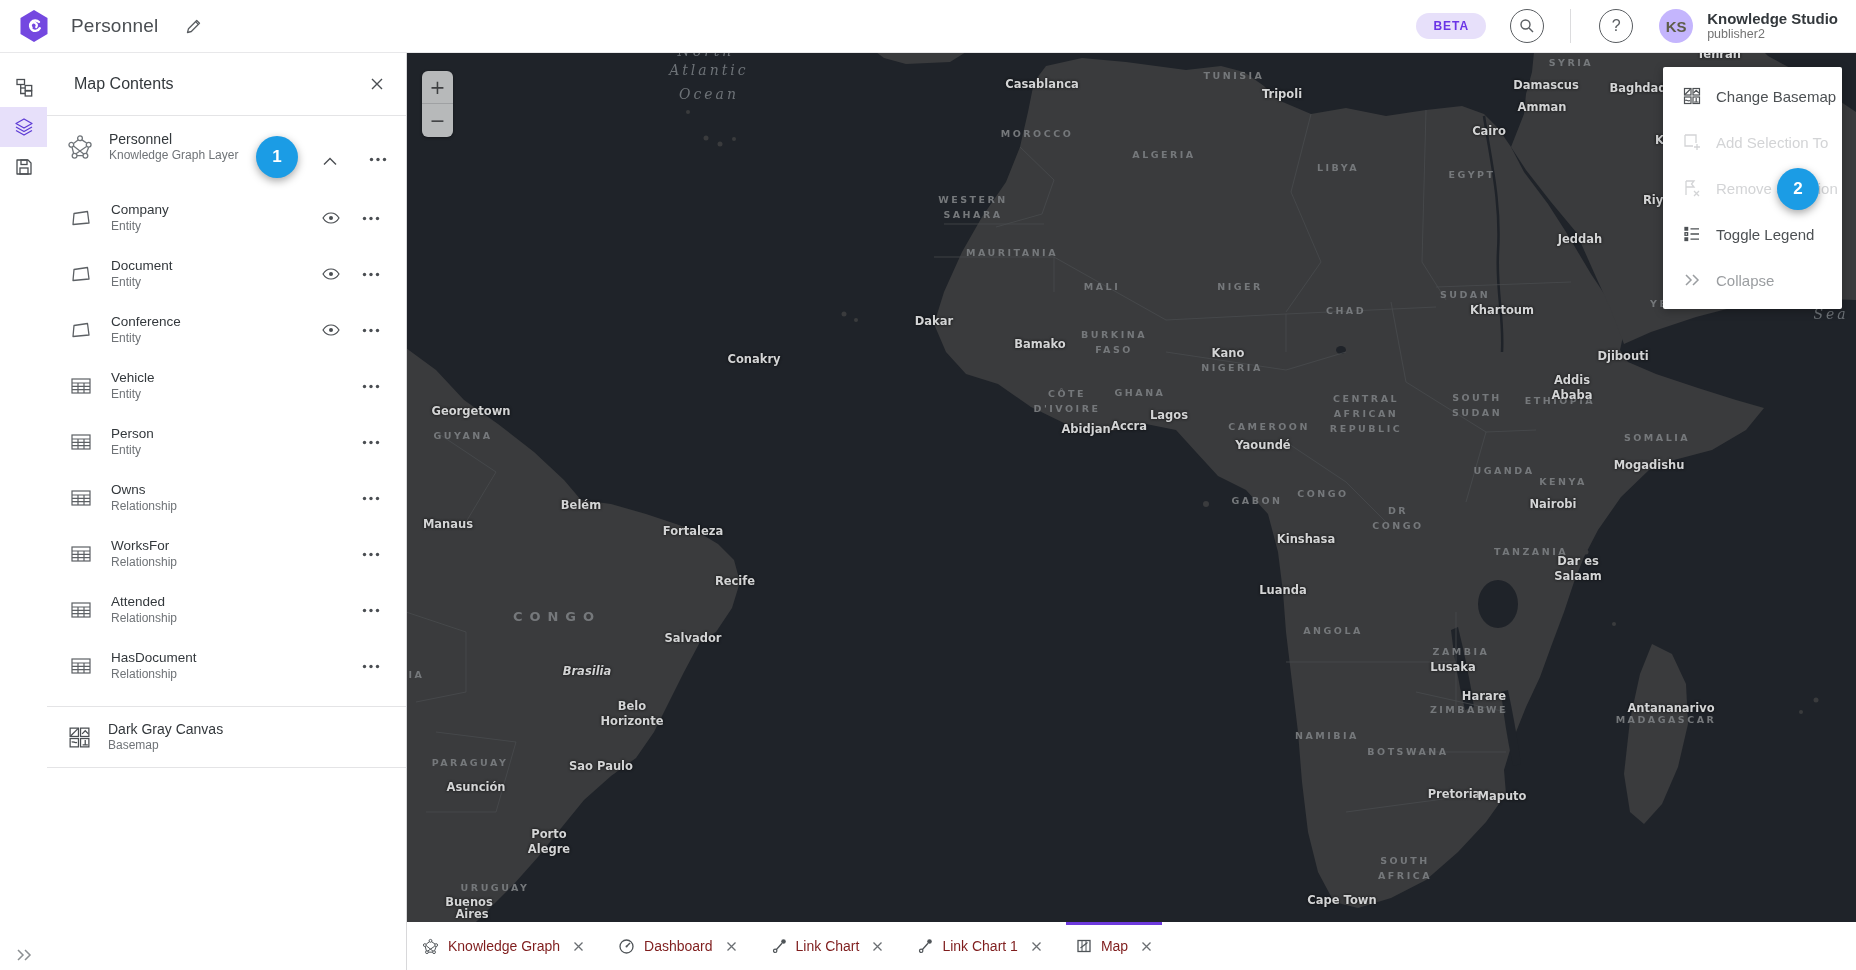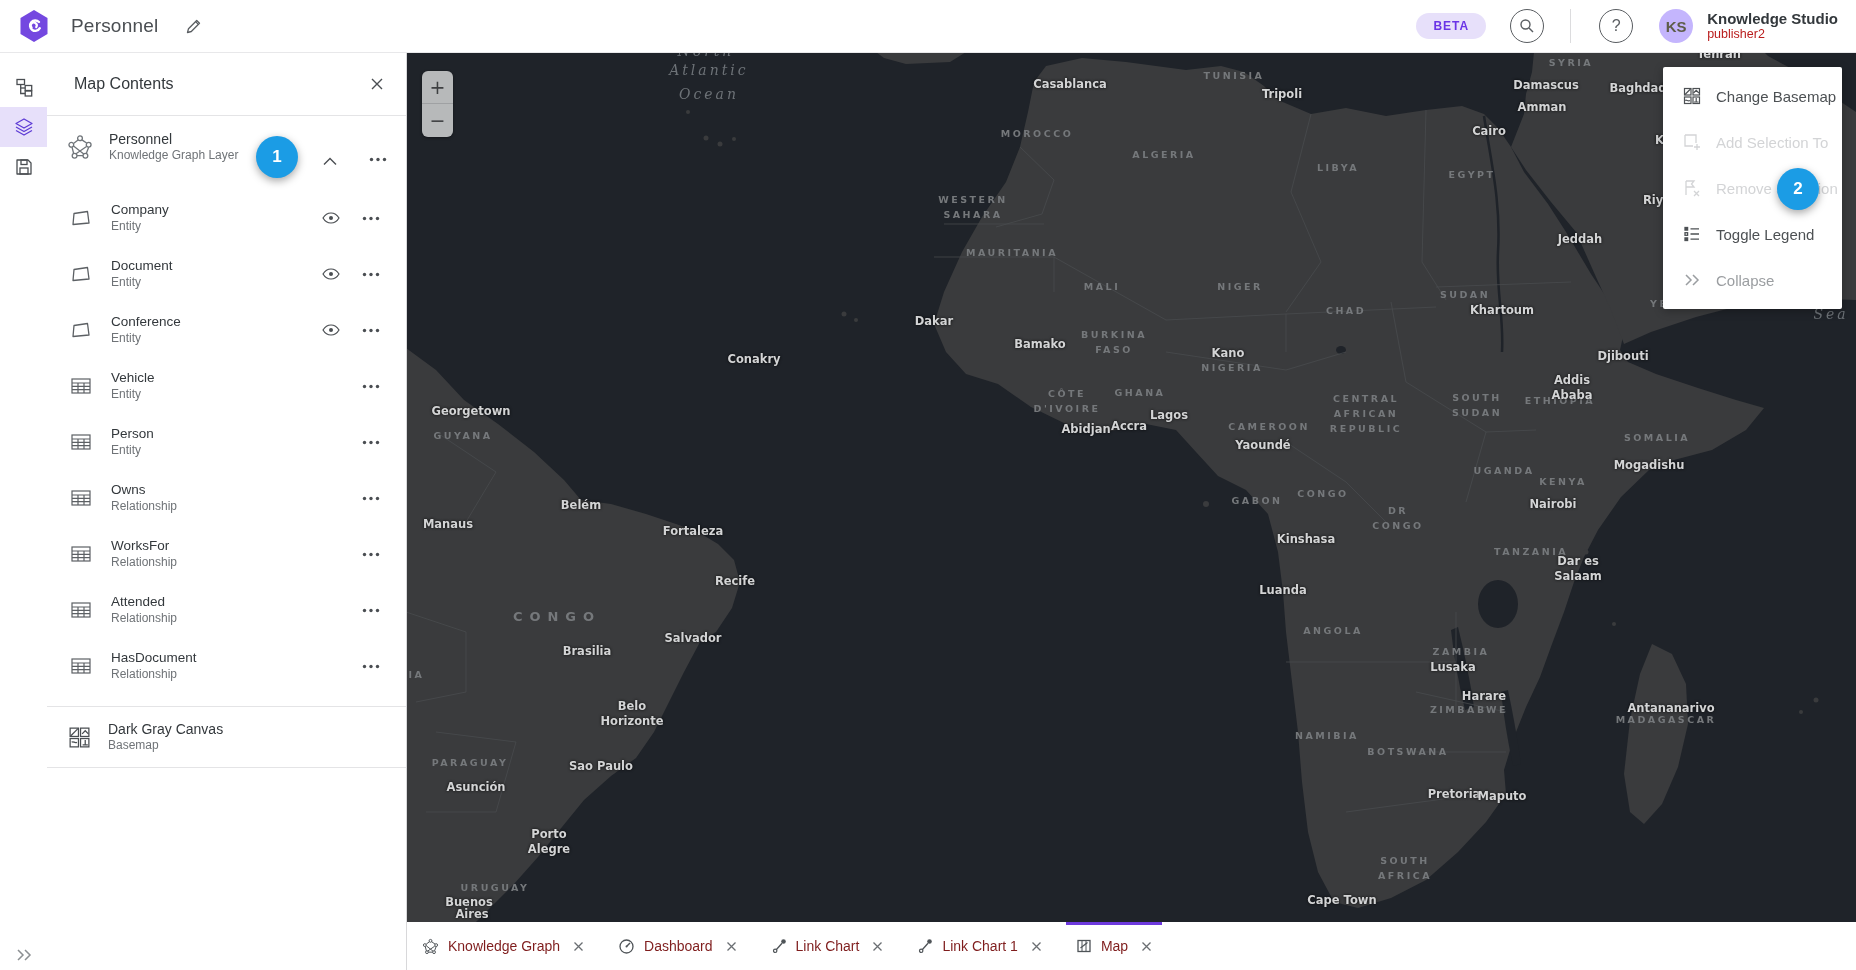--- a/index.html
+++ b/index.html
@@ -12,21 +12,21 @@
   .icon-btn{background:none;border:none;cursor:pointer;padding:0;display:flex;align-items:center;justify-content:center;color:#595d61;}
   #edit-title{margin-left:26px;}
   #header .spacer{flex:1;}
   #beta-badge{background:#e7e0fa;color:#6b35e6;font-size:12px;font-weight:bold;letter-spacing:1px;border-radius:14px;padding:6px 17px;margin-right:24px;}
   .circle-btn{width:34px;height:34px;border:1px solid #595d61;border-radius:50%;}
   #header-divider{width:1px;height:34px;background:#dcdcde;margin:0 28px 0 26px;}
   #help-btn{font-size:16px;color:#595d61;}
   #avatar{width:34px;height:34px;border-radius:50%;background:#c4b5fd;color:#5d5c49;font-size:15px;font-weight:bold;display:flex;align-items:center;justify-content:center;margin:0 0 0 26px;}
   #user-block{margin:0 18px 0 14px;line-height:1.15;cursor:pointer;}
   #user-name{font-size:15px;font-weight:600;color:#33383c;}
-  #user-role{font-size:12.5px;color:#b91c1c;}
+  #user-role{font-size:12.5px;color:#737373;}
 
   
   #rail{position:absolute;left:0;top:52px;width:47px;height:918px;background:#fff;border-right:1px solid #e2e2e4;z-index:20;}
   .rail-item{width:47px;height:40px;display:flex;align-items:center;justify-content:center;color:#4a4e52;cursor:pointer;}
   .rail-item.active{background:#e7e0fa;color:#5d3bd5;}
   #rail-bottom{position:absolute;bottom:8px;left:0;width:47px;display:flex;justify-content:center;color:#8b8f92;}
 
   
   #panel{position:absolute;left:47px;top:52px;width:359px;height:918px;background:#fff;border-right:1px solid #d8d8da;z-index:20;}
   #panel-header{height:63px;border-bottom:1px solid #e4e4e6;display:flex;align-items:center;}
@@ -529,21 +529,21 @@
           <span class="lbl country" style="left: 1055px; top: 600px;">ZAMBIA</span>
           <span class="lbl country" style="left: -12px; top: 623px;">BOLIVIA</span>
           <span class="lbl country" style="left: 1063px; top: 658px;">ZIMBABWE</span>
           <span class="lbl country" style="left: 921px; top: 684px;">NAMIBIA</span>
           <span class="lbl country" style="left: 1002px; top: 700px;">BOTSWANA</span>
           <span class="lbl country" style="left: 1260px; top: 668px;">MADAGASCAR</span>
           <span class="lbl country" style="left: 64px; top: 711px;">PARAGUAY</span>
           <span class="lbl country" style="left: 999px; top: 816px;">SOUTH
 AFRICA</span>
           <span class="lbl country" style="left: 89px; top: 836px;">URUGUAY</span>
-          <span class="lbl city" style="left: 664px; top: 32px;">Casablanca</span>
+          <span class="lbl city" style="left: 636px; top: 32px;">Casablanca</span>
           <span class="lbl city" style="left: 876px; top: 42px;">Tripoli</span>
           <span class="lbl city" style="left: 1313px; top: 2px;">Tehran</span>
           <span class="lbl city" style="left: 1140px; top: 33px;">Damascus</span>
           <span class="lbl city" style="left: 1232px; top: 36px;">Baghdad</span>
           <span class="lbl city" style="left: 1136px; top: 55px;">Amman</span>
           <span class="lbl city" style="left: 1083px; top: 79px;">Cairo</span>
           <span class="lbl city left" style="left: 1249px; top: 88px;">Kuwait</span>
           <span class="lbl city left" style="left: 1237px; top: 148px;">Riyadh</span>
           <span class="lbl city" style="left: 1174px; top: 187px;">Jeddah</span>
           <span class="lbl city" style="left: 1096px; top: 258px;">Khartoum</span>
@@ -564,21 +564,21 @@
           <span class="lbl city" style="left: 175px; top: 453px;">Belém</span>
           <span class="lbl city" style="left: 42px; top: 472px;">Manaus</span>
           <span class="lbl city" style="left: 287px; top: 479px;">Fortaleza</span>
           <span class="lbl city" style="left: 900px; top: 487px;">Kinshasa</span>
           <span class="lbl city" style="left: 1172px; top: 517px;">Dar es
 Salaam</span>
           <span class="lbl city" style="left: 329px; top: 529px;">Recife</span>
           <span class="lbl city" style="left: 877px; top: 538px;">Luanda</span>
           <span class="lbl city" style="left: 287px; top: 586px;">Salvador</span>
           <span class="lbl city" style="left: 1047px; top: 615px;">Lusaka</span>
-          <span class="lbl city" style="left: 181px; top: 599px;">Brasilia</span>
+          <span class="lbl city" style="left: 181px; top: 619px; font-style: italic;">Brasilia</span>
           <span class="lbl city" style="left: 1078px; top: 644px;">Harare</span>
           <span class="lbl city" style="left: 1265px; top: 656px;">Antananarivo</span>
           <span class="lbl city" style="left: 226px; top: 662px;">Belo
 Horizonte</span>
           <span class="lbl city" style="left: 195px; top: 714px;">Sao Paulo</span>
           <span class="lbl city" style="left: 70px; top: 735px;">Asunción</span>
           <span class="lbl city" style="left: 1048px; top: 742px;">Pretoria</span>
           <span class="lbl city" style="left: 1096px; top: 744px;">Maputo</span>
           <span class="lbl city" style="left: 143px; top: 790px;">Porto
 Alegre</span>

